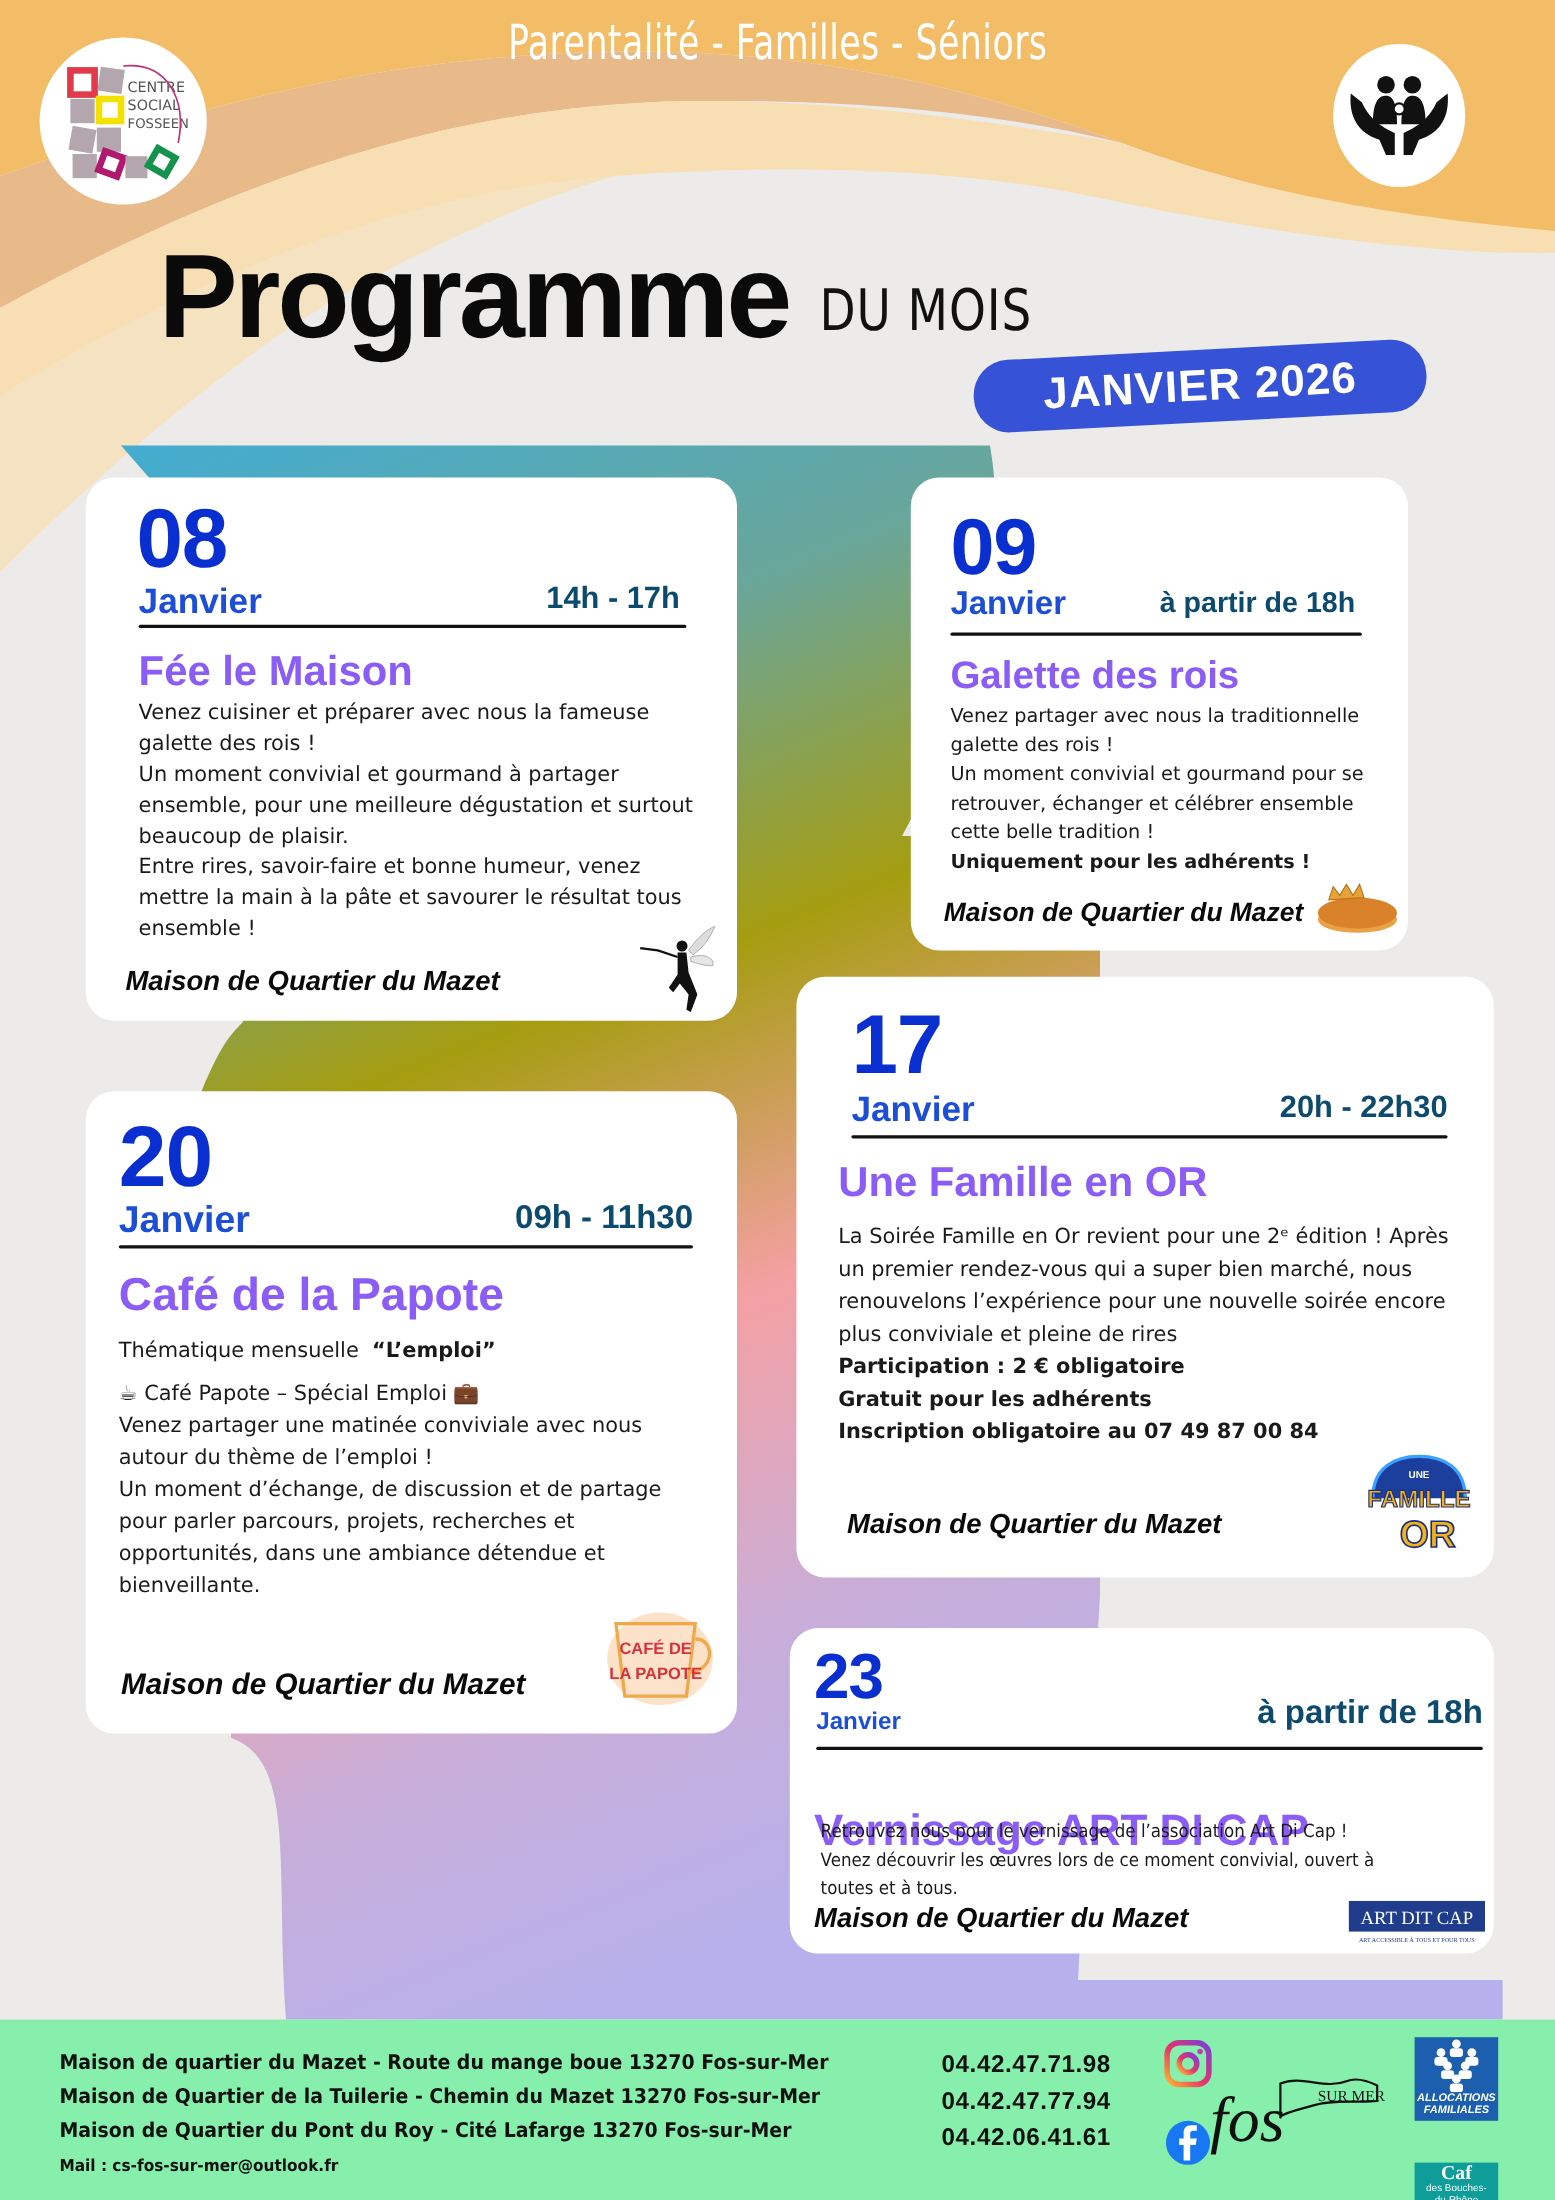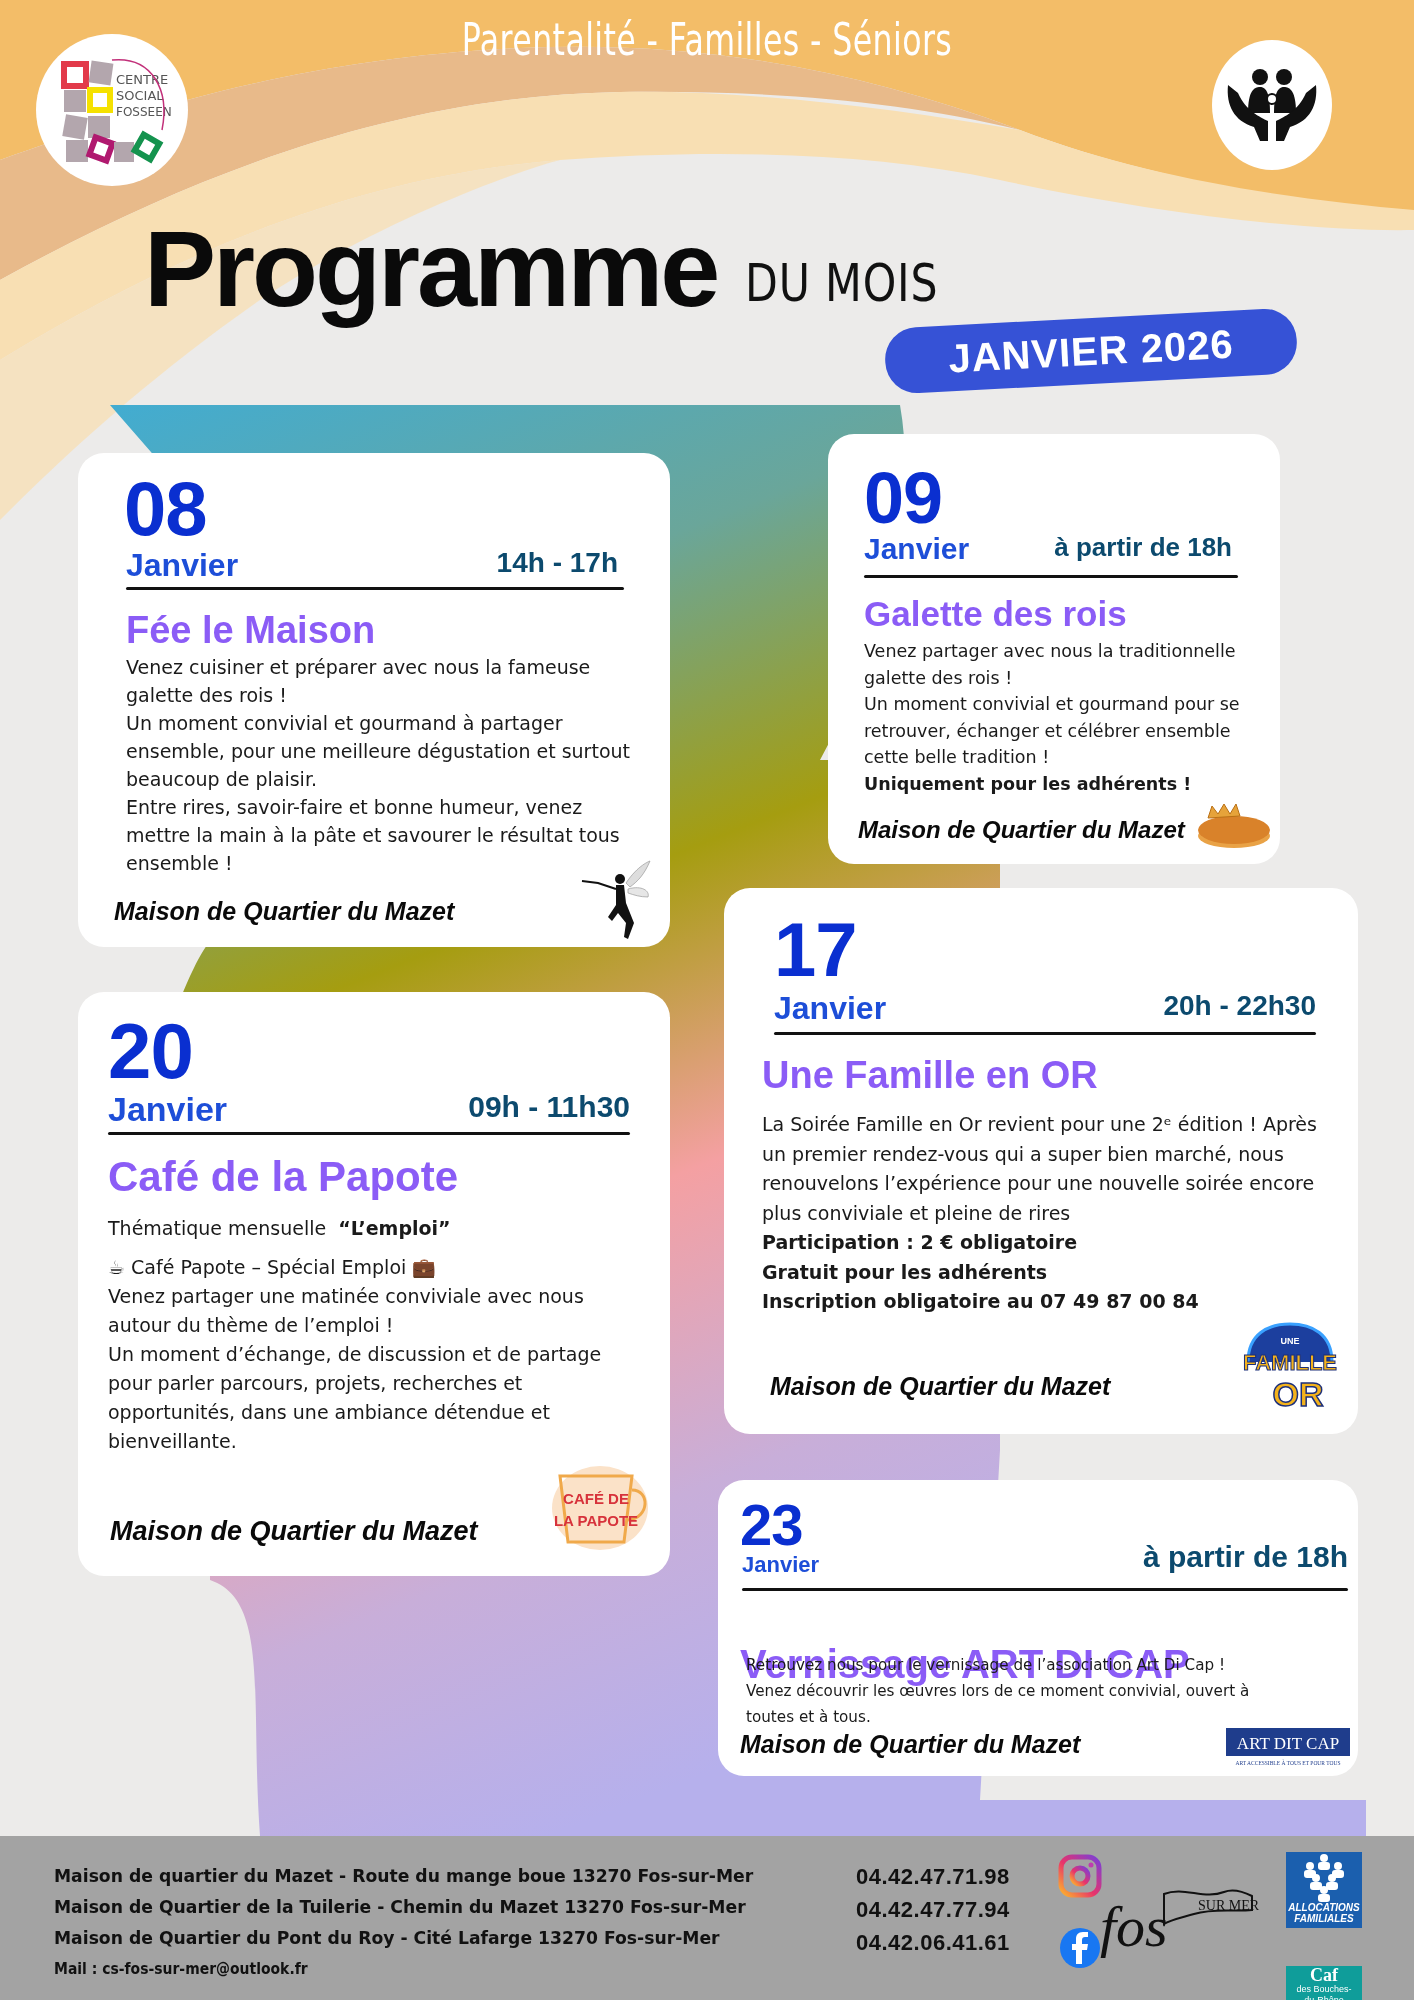--- a/index.html
+++ b/index.html
@@ -48,21 +48,21 @@
   .card .desc { position: absolute; font-family: "DejaVu Sans", sans-serif; color: #1a1a1a; }
   .card .desc p { margin: 0; }
   .card .desc .b { font-weight: bold; }
   .card .venue {
     position: absolute; font-style: italic; font-weight: bold; color: #0a0a0a; white-space: nowrap;
     font-family: "Liberation Sans", sans-serif;
   }
   .card .pic { position: absolute; }
 
   
-  #c08 { left: 78px; top: 434px; width: 592px; height: 494px; margin-top: 19px; }
+  #c08 { left: 78px; top: 434px; width: 592px; height: 494px; }
   #c08 .day { left: 46px; top: 18px; font-size: 76px; }
   #c08 .month { left: 48px; top: 96px; font-size: 32px; }
   #c08 .time { right: 52px; top: 96px; font-size: 28px; }
   #c08 .rule { left: 48px; right: 46px; top: 134px; }
   #c08 .ev-title { left: 48px; top: 158px; font-size: 38px; }
   #c08 .desc { left: 48px; top: 200px; width: 520px; font-size: 19px; line-height: 28px; }
   #c08 .venue { left: 36px; top: 444px; font-size: 25px; }
   #c08 .pic { right: 18px; top: 404px; width: 74px; height: 86px; }
 
   
@@ -105,21 +105,21 @@
   #c23 .day { left: 22px; top: 16px; font-size: 58px; }
   #c23 .month { left: 24px; top: 74px; font-size: 22px; }
   #c23 .time { right: 10px; top: 62px; font-size: 30px; }
   #c23 .rule { left: 24px; right: 10px; top: 108px; }
   #c23 .ev-title { left: 22px; top: 132px; font-size: 40px; margin-top: 32px; }
   #c23 .desc { left: 28px; top: 172px; width: 560px; font-size: 16.5px; line-height: 26px; transform: scaleX(0.92); transform-origin: left top; }
   #c23 .venue { left: 22px; top: 250px; font-size: 25px; }
   #c23 .pic { right: 8px; top: 248px; width: 124px; height: 40px; }
 
   
-  .footer { position: absolute; left: 0; top: 1836px; width: 1414px; height: 164px; background: #a3a3a3; z-index: 2; }
+  .footer { position: absolute; left: 0; top: 1836px; width: 1414px; height: 164px; background: #86efac; z-index: 2; }
   .addr { position: absolute; left: 54px; top: 24px; font-family: "DejaVu Sans", sans-serif; font-weight: bold; color: #111; }
   .addr .line { font-size: 18.5px; line-height: 31px; white-space: nowrap; transform: scaleX(0.93); transform-origin: left center; }
   .addr .mail { font-size: 15px; font-weight: bold; margin-top: 4px; line-height: 24px; transform: scaleX(0.93); transform-origin: left center; }
   .phones { position: absolute; left: 856px; top: 24px; font-family: "Liberation Sans", sans-serif; font-weight: bold; color: #111; font-size: 22px; line-height: 33px; letter-spacing: 0.5px; }
   .social { position: absolute; left: 1056px; top: 16px; width: 52px; }
   .social .ico { width: 48px; height: 48px; margin-bottom: 24px; display: flex; align-items: center; justify-content: center; }
   .fos-logo { position: absolute; left: 1094px; top: 30px; width: 170px; height: 100px; }
   .caf-logo { position: absolute; left: 1286px; top: 16px; width: 76px; height: 138px; }
   .caf-top { width: 76px; height: 76px; background: #1b5fae; display: flex; flex-direction: column; align-items: center; justify-content: flex-end; padding-bottom: 4px; }
   .caf-top .al { color: #fff; font-size: 10px; font-style: italic; font-weight: bold; line-height: 11px; text-align: center; }

